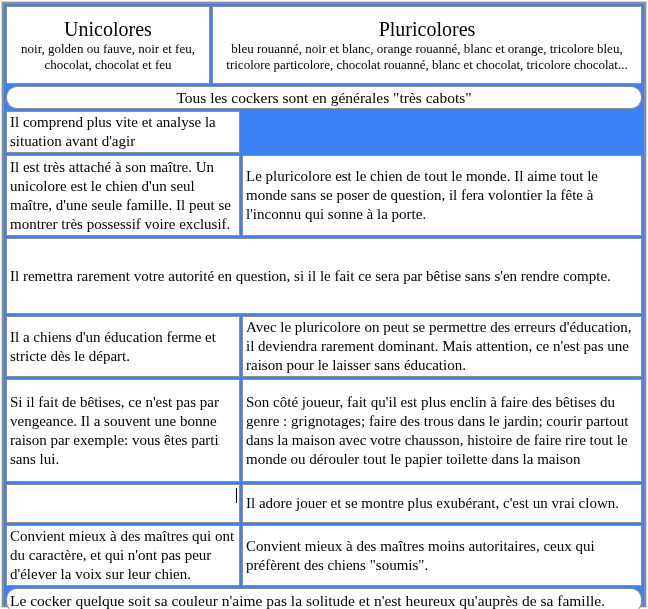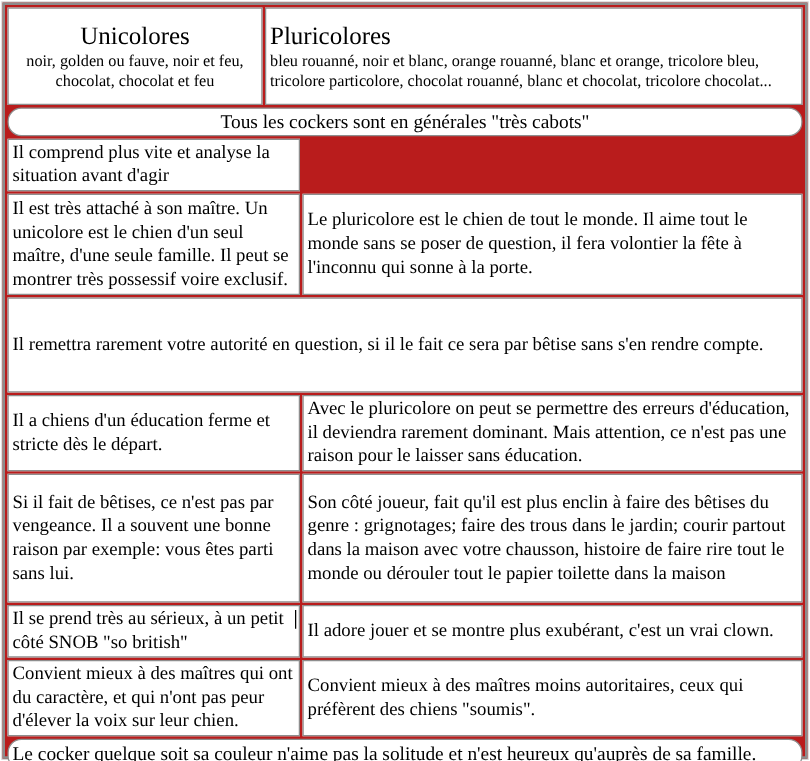--- a/index.html
+++ b/index.html
@@ -19,21 +19,21 @@
     box-sizing: border-box;
     width: 100%;
     height: 100%;
     border: 1px solid #d6d6d6;
   }
   .table {
     box-sizing: border-box;
     width: 100%;
     height: 100%;
     border: 2px solid #8c8c8c;
-    background: #b91c1c;
+    background: #3b82f6;
     padding: 2px;
     display: flex;
     flex-direction: column;
     gap: 2px;
   }
   .row {
     display: flex;
     gap: 2px;
   }
   .cell {
@@ -44,21 +44,21 @@
     flex-direction: column;
     justify-content: center;
     padding: 1px 3px;
     font-size: 15px;
     line-height: 19px;
     position: relative;
     overflow: hidden;
   }
   
   .header-left  { flex: 0 0 204px; min-height: 78px; text-align: center; }
-  .header-right { flex: 1 1 auto;  min-height: 78px; }
+  .header-right { flex: 1 1 auto;  min-height: 78px; text-align: center; }
   .header-title { font-size: 20px; line-height: 24px; }
   .header-sub   { font-size: 13px; line-height: 16px; }
   
   .body-left  { flex: 0 0 234px; }
   .body-right { flex: 1 1 auto; }
   .full { flex: 1 1 auto; border-radius: 11px; }
   .center { text-align: center; }
   .r-banner .cell { min-height: 21px; font-size: 15.5px; }
   .r1 .cell { min-height: 39px; }
   .r2 .cell { min-height: 81px; }
@@ -117,21 +117,20 @@
         <div class="cell body-right">Avec le pluricolore on peut se permettre des erreurs d'éducation, il deviendra rarement dominant. Mais attention, ce n'est pas une raison pour le laisser sans éducation.</div>
       </div>
 
       <div class="row r5">
         <div class="cell body-left">Si il fait de bêtises, ce n'est pas par vengeance. Il a souvent une bonne raison par exemple: vous êtes parti sans lui.</div>
         <div class="cell body-right">Son côté joueur, fait qu'il est plus enclin à faire des bêtises du genre : grignotages; faire des trous dans le jardin; courir partout dans la maison avec votre chausson, histoire de faire rire tout le monde ou dérouler tout le papier toilette dans la maison</div>
       </div>
 
       <div class="row r6">
         <div class="cell body-left">
-          <span>Il se prend très au sérieux, à un petit côté SNOB "so british"</span>
           <span class="caret"></span>
         </div>
         <div class="cell body-right">Il adore jouer et se montre plus exubérant, c'est un vrai clown.</div>
       </div>
 
       <div class="row r7">
         <div class="cell body-left">Convient mieux à des maîtres qui ont du caractère, et qui n'ont pas peur d'élever la voix sur leur chien.</div>
         <div class="cell body-right">Convient mieux à des maîtres moins autoritaires, ceux qui préfèrent des chiens "soumis".</div>
       </div>
 

